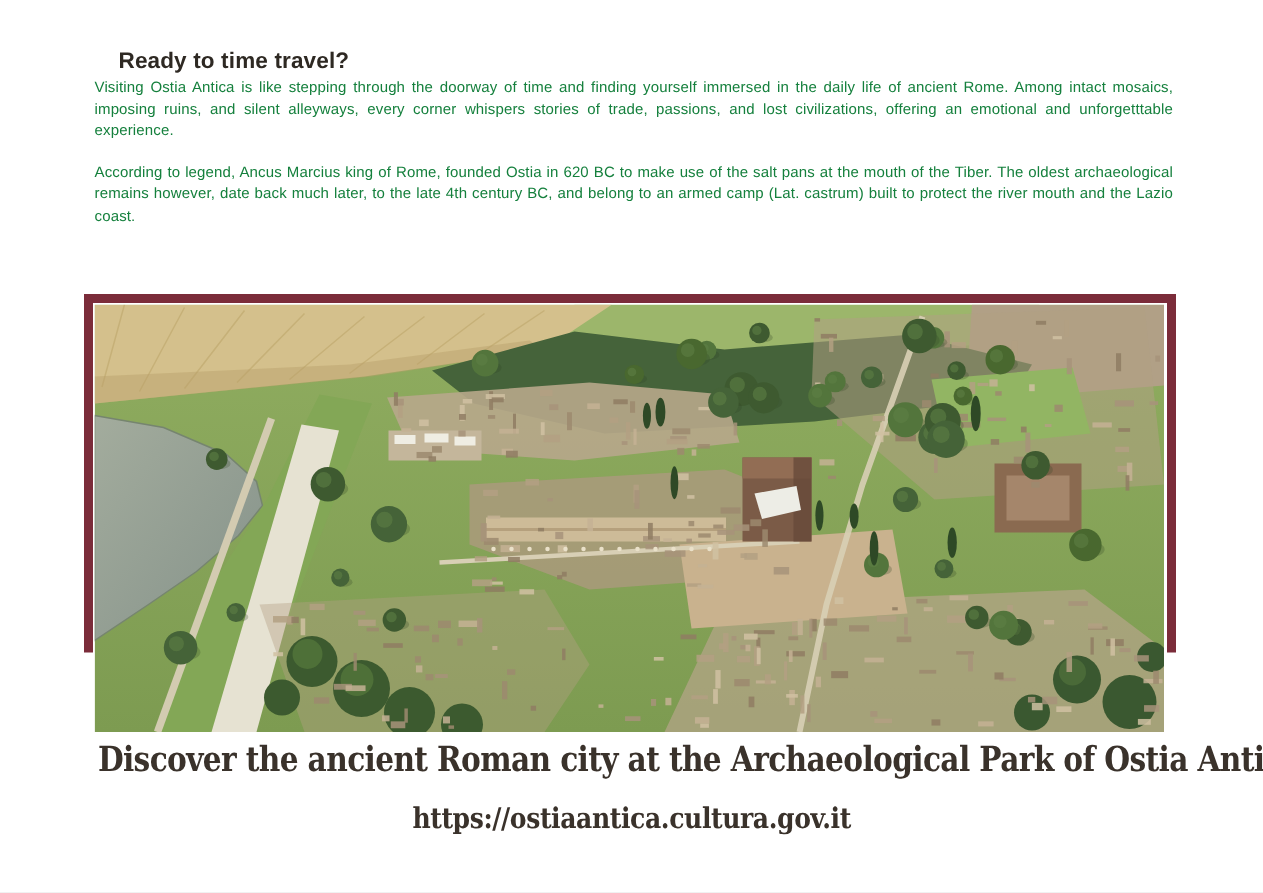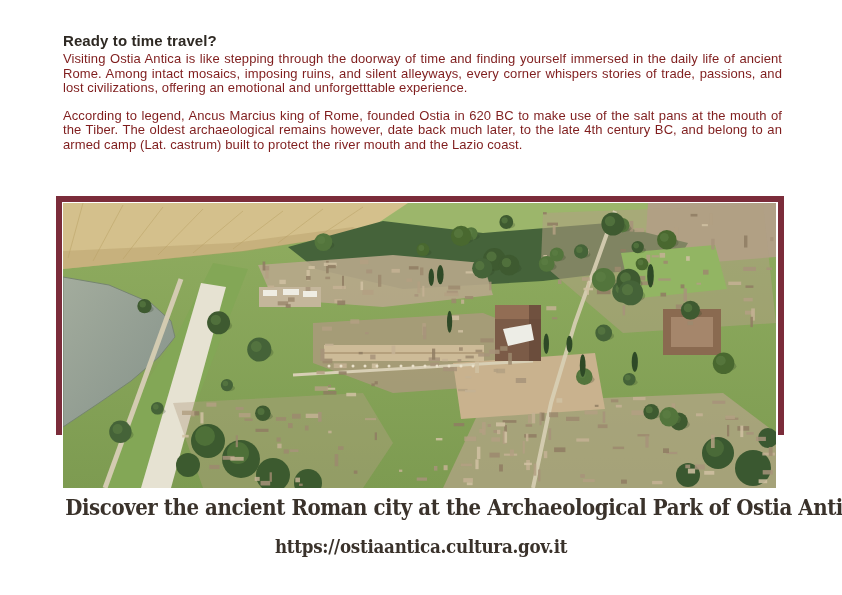--- a/index.html
+++ b/index.html
@@ -8,26 +8,26 @@
     width:842px;height:595px;
     background:#ffffff;
     overflow:hidden;
     font-family:"Liberation Sans",sans-serif;
     margin:0 auto;
   }
   .article{
     position:absolute;left:63px;top:31px;width:719px;
   }
   .article h1{
-    font-size:15px;line-height:19px;margin:0 0 2px 0;
+    font-size:15px;line-height:19px;margin:0 0 2px 16px;
     font-weight:bold;color:#2e2923;letter-spacing:.1px;
   }
   .article p{
-    font-size:13px;line-height:14.6px;margin:0 0 13px 0;
-    color:#7f1d1d;text-align:justify;letter-spacing:.1px;
+    font-size:10px;line-height:14.6px;margin:0 0 13px 0;
+    color:#15803d;text-align:justify;letter-spacing:.1px;
   }
   .photo-frame{
     position:absolute;left:56px;top:196px;width:728px;height:239px;
     box-sizing:border-box;
     border-top:6px solid #7b2c3a;
     border-left:6px solid #7b2c3a;
     border-right:6px solid #7b2c3a;
     z-index:1;
   }
   .photo{

